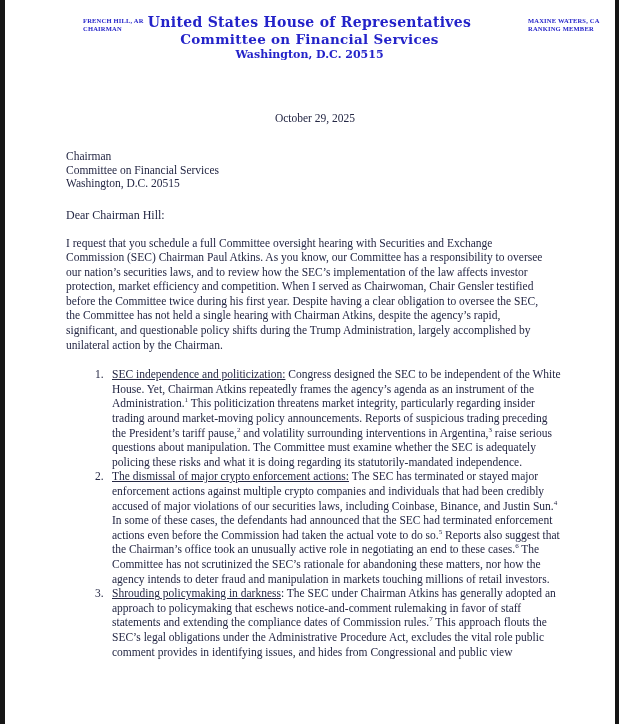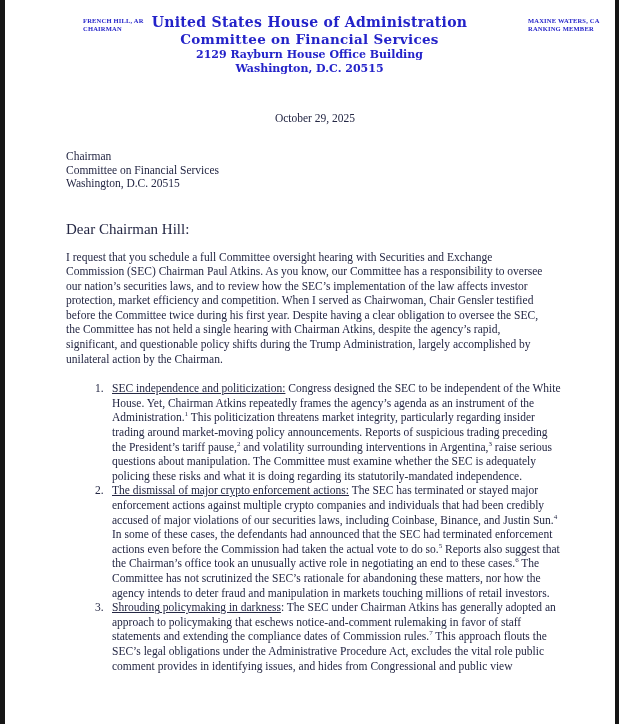--- a/index.html
+++ b/index.html
@@ -40,21 +40,21 @@
     font-weight: bold;
   }
   .hdr-center .l1 { font-size: 14px;   line-height: 17px; letter-spacing: 0.3px; }
   .hdr-center .l2 { font-size: 13.5px; line-height: 17px; letter-spacing: 0.3px; }
   .hdr-center .l3 { font-size: 11px;   line-height: 14px; }
   .hdr-center .l4 { font-size: 11px;   line-height: 14px; }
 
   
   .dateline { margin-top: 30px; text-align: center; font-size: 11.5px; }
   .recipient { margin-top: 26px; font-size: 11.5px; line-height: 13.5px; }
-  .salutation { margin-top: 31px; font-size: 15px; line-height: 14px; }
+  .salutation { margin-top: 17px; font-size: 12px; line-height: 14px; }
   .para { margin: 14px 16px 0 0; font-size: 11.5px; line-height: 14.6px; text-align: left; }
   .para.gap { margin-top: 15px; }
 
   ol.points { margin: 15px 0 0 0; padding: 0; list-style: none; }
   ol.points li {
     position: relative;
     padding-left: 46px;
     font-size: 11.5px;
     line-height: 14.6px;
   }
@@ -68,23 +68,22 @@
 <div class="page">
   <div class="scan-bar left"></div>
   <div class="scan-bar right"></div>
 
   <div class="letterhead">
     <div class="hdr-side left">
       <div>FRENCH HILL, AR</div>
       <div>CHAIRMAN</div>
     </div>
     <div class="hdr-center">
-      <div class="l1">United States House of Administration</div>
+      <div class="l1">United States House of Representatives</div>
       <div class="l2">Committee on Financial Services</div>
-      <div class="l3">2129 Rayburn House Office Building</div>
       <div class="l4">Washington, D.C. 20515</div>
     </div>
     <div class="hdr-side right">
       <div>MAXINE WATERS, CA</div>
       <div>RANKING MEMBER</div>
     </div>
   </div>
 
   <div class="content">
     <div class="dateline">October 29, 2025</div>

